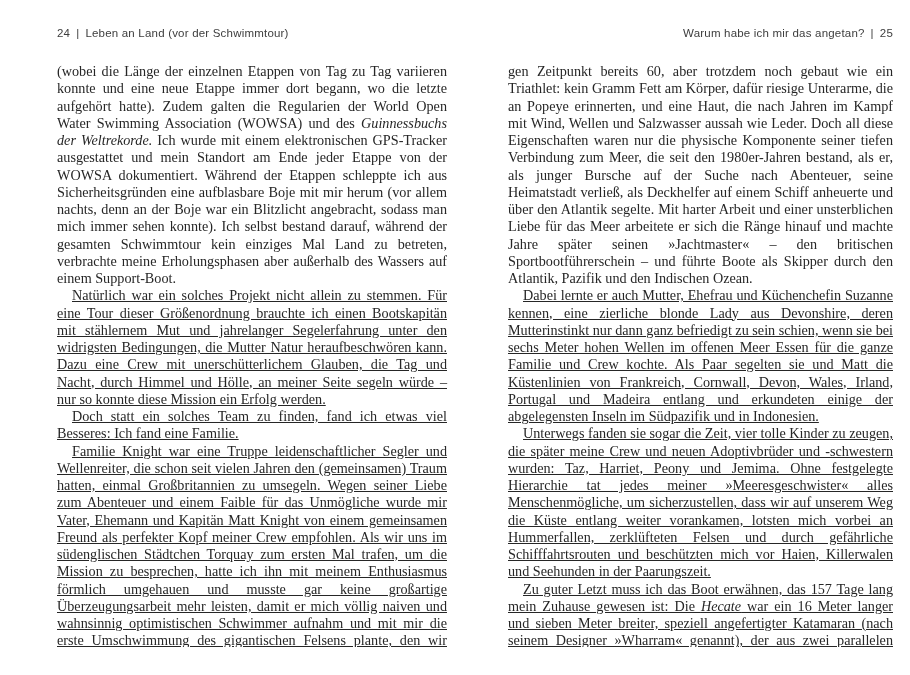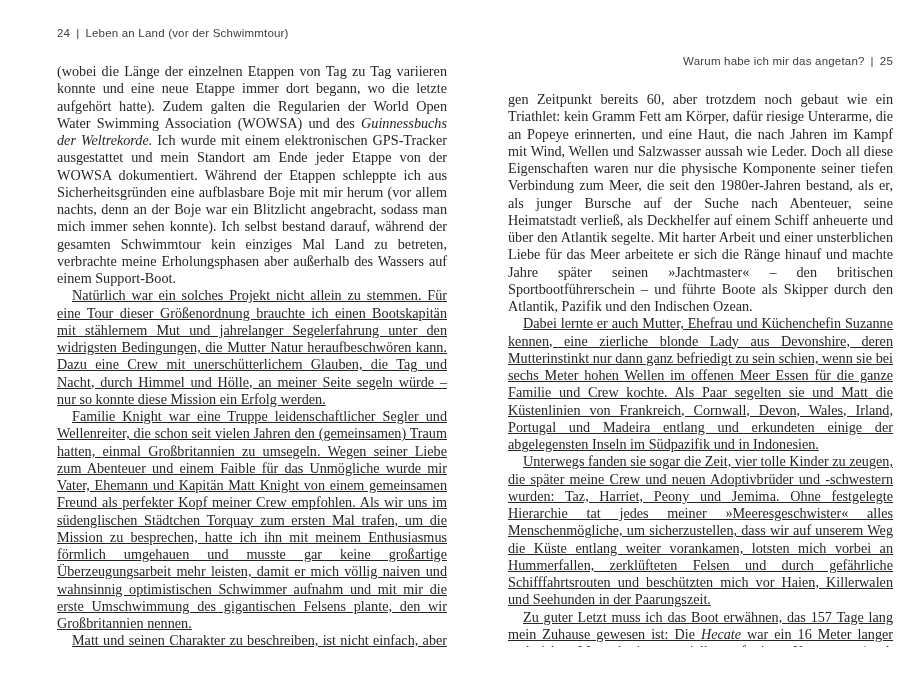--- a/index.html
+++ b/index.html
@@ -22,21 +22,21 @@
   .page-right { left: 508px; width: 385px; }
 
   .running-header {
     font-family: "Liberation Sans", sans-serif;
     font-size: 11.5px;
     letter-spacing: 0.2px;
     color: #3d3d3d;
     white-space: nowrap;
     margin-bottom: 24px;
   }
-  .page-right .running-header { text-align: right; margin-top: 28px; }
+  .page-right .running-header { text-align: right; }
   .hdr-sep { margin: 0 6px; color: #3d3d3d; }
 
   .page-body {
     font-family: "Liberation Serif", serif;
     font-size: 14.2px;
     line-height: 17.25px;
     color: #262626;
     text-align: justify;
     hyphens: none;
   }
@@ -52,20 +52,21 @@
 
 <div class="book">
 
   <div class="page page-left">
     <div class="running-header">
       <span>24</span><span class="hdr-sep">|</span><span>Leben an Land (vor der Schwimmtour)</span>
     </div>
     <div class="page-body">
         <p class="para"><span>(wobei die Länge der einzelnen Etappen von Tag zu Tag variieren konnte und eine neue Etappe immer dort begann, wo die letzte aufgehört hatte). Zudem galten die Regularien der World Open Water Swimming Association (WOWSA) und des </span><em>Guinnessbuchs der Weltrekorde.</em><span> Ich wurde mit einem elektronischen GPS-Tracker ausgestattet und mein Standort am Ende jeder Etappe von der WOWSA dokumentiert. Während der Etappen schleppte ich aus Sicherheitsgründen eine aufblasbare Boje mit mir herum (vor allem nachts, denn an der Boje war ein Blitzlicht angebracht, sodass man mich immer sehen konnte). Ich selbst bestand darauf, während der gesamten Schwimmtour kein einziges Mal Land zu betreten, verbrachte meine Erholungsphasen aber außerhalb des Wassers auf einem Support-Boot.</span></p>
         <p class="para indent"><span>Natürlich war ein solches Projekt nicht allein zu stemmen. Für eine Tour dieser Größenordnung brauchte ich einen Bootskapitän mit stählernem Mut und jahrelanger Segelerfahrung unter den widrigsten Bedingungen, die Mutter Natur heraufbeschwören kann. Dazu eine Crew mit unerschütterlichem Glauben, die Tag und Nacht, durch Himmel und Hölle, an meiner Seite segeln würde – nur so konnte diese Mission ein Erfolg werden.</span></p>
+        <p class="para indent"><span>Doch statt ein solches Team zu finden, fand ich etwas viel Besseres: Ich fand eine Familie.</span></p>
         <p class="para indent"><span>Familie Knight war eine Truppe leidenschaftlicher Segler und Wellenreiter, die schon seit vielen Jahren den (gemeinsamen) Traum hatten, einmal Großbritannien zu umsegeln. Wegen seiner Liebe zum Abenteuer und einem Faible für das Unmögliche wurde mir Vater, Ehemann und Kapitän Matt Knight von einem gemeinsamen Freund als perfekter Kopf meiner Crew empfohlen. Als wir uns im südenglischen Städtchen Torquay zum ersten Mal trafen, um die Mission zu besprechen, hatte ich ihn mit meinem Enthusiasmus förmlich umgehauen und musste gar keine großartige Überzeugungsarbeit mehr leisten, damit er mich völlig naiven und wahnsinnig optimistischen Schwimmer aufnahm und mit mir die erste Umschwimmung des gigantischen Felsens plante, den wir Großbritannien nennen.</span></p>
         <p class="para indent"><span>Matt und seinen Charakter zu beschreiben, ist nicht einfach, aber ich will es versuchen. Er ist über 1,80 Meter groß und war zum damali-</span></p>
       </div>
   </div>
 
   <div class="page page-right">
     <div class="running-header">
       <span>Warum habe ich mir das angetan?</span><span class="hdr-sep">|</span><span>25</span>
     </div>
     <div class="page-body">

